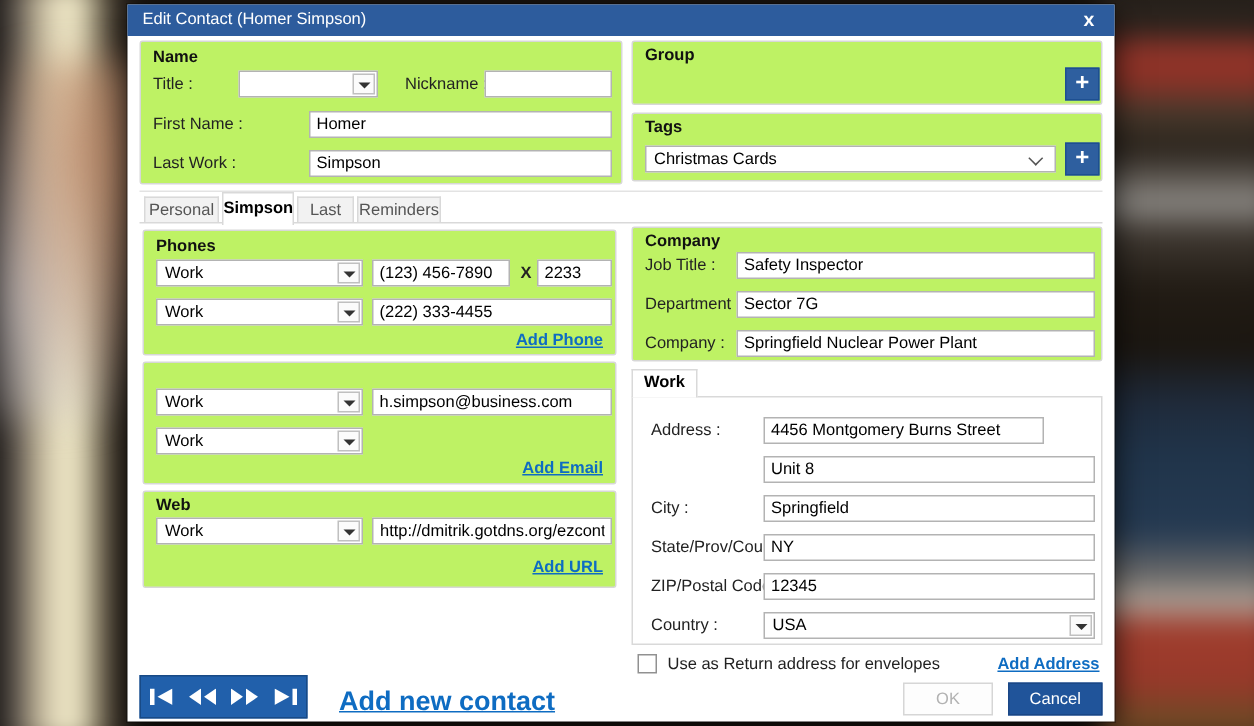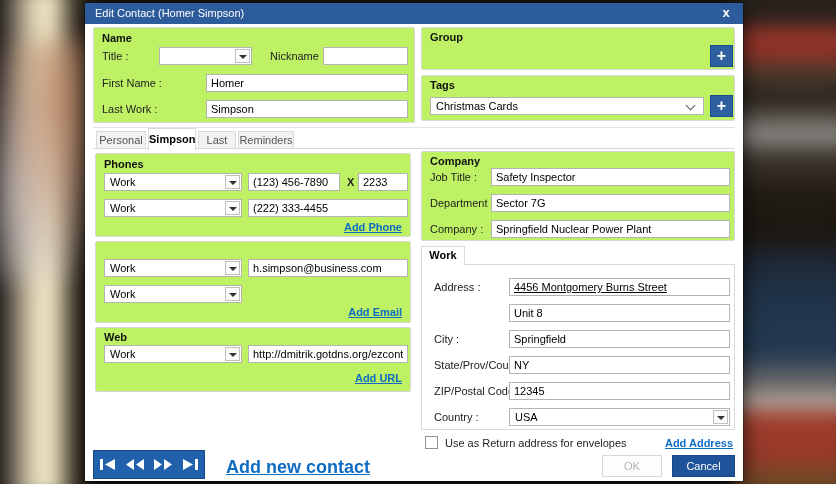--- a/index.html
+++ b/index.html
@@ -174,21 +174,21 @@
       <input class="tin" style="left: 69px; top: 16px; width: 239px;" value="Safety Inspector">
       <span class="lbl" style="left:8px;top:45px;">Department :</span>
       <input class="tin" style="left: 69px; top: 42px; width: 239px;" value="Sector 7G">
       <span class="lbl" style="left:8px;top:71px;">Company :</span>
       <input class="tin" style="left: 69px; top: 68px; width: 239px;" value="Springfield Nuclear Power Plant">
     </div>
 
     <div class="subtab" style="left:328px;top:97px;">Work</div>
     <div class="subpage" style="left:328px;top:115px;width:314px;height:166px;">
       <span class="lbl" style="left:12px;top:16px;">Address :</span>
-      <input class="tin" style="left: 87px; top: 13px; width: 221px; text-decoration: underline;" value="4456 Montgomery Burns Street">
+      <input class="tin" style="left: 87px; top: 13px; width: 187px;" value="4456 Montgomery Burns Street">
       <input class="tin" style="left: 87px; top: 39px; width: 221px;" value="Unit 8">
       <span class="lbl" style="left:12px;top:68px;">City :</span>
       <input class="tin" style="left: 87px; top: 65px; width: 221px;" value="Springfield">
       <span class="lbl" style="left:12px;top:94px;">State/Prov/County :</span>
       <input class="tin" style="left: 87px; top: 91px; width: 221px;" value="NY">
       <span class="lbl" style="left:12px;top:120px;">ZIP/Postal Code :</span>
       <input class="tin" style="left: 87px; top: 117px; width: 221px;" value="12345">
       <span class="lbl" style="left:12px;top:146px;">Country :</span>
       <div class="combo" style="left:87px;top:143px;width:221px;">
         <span class="cval">USA</span>

